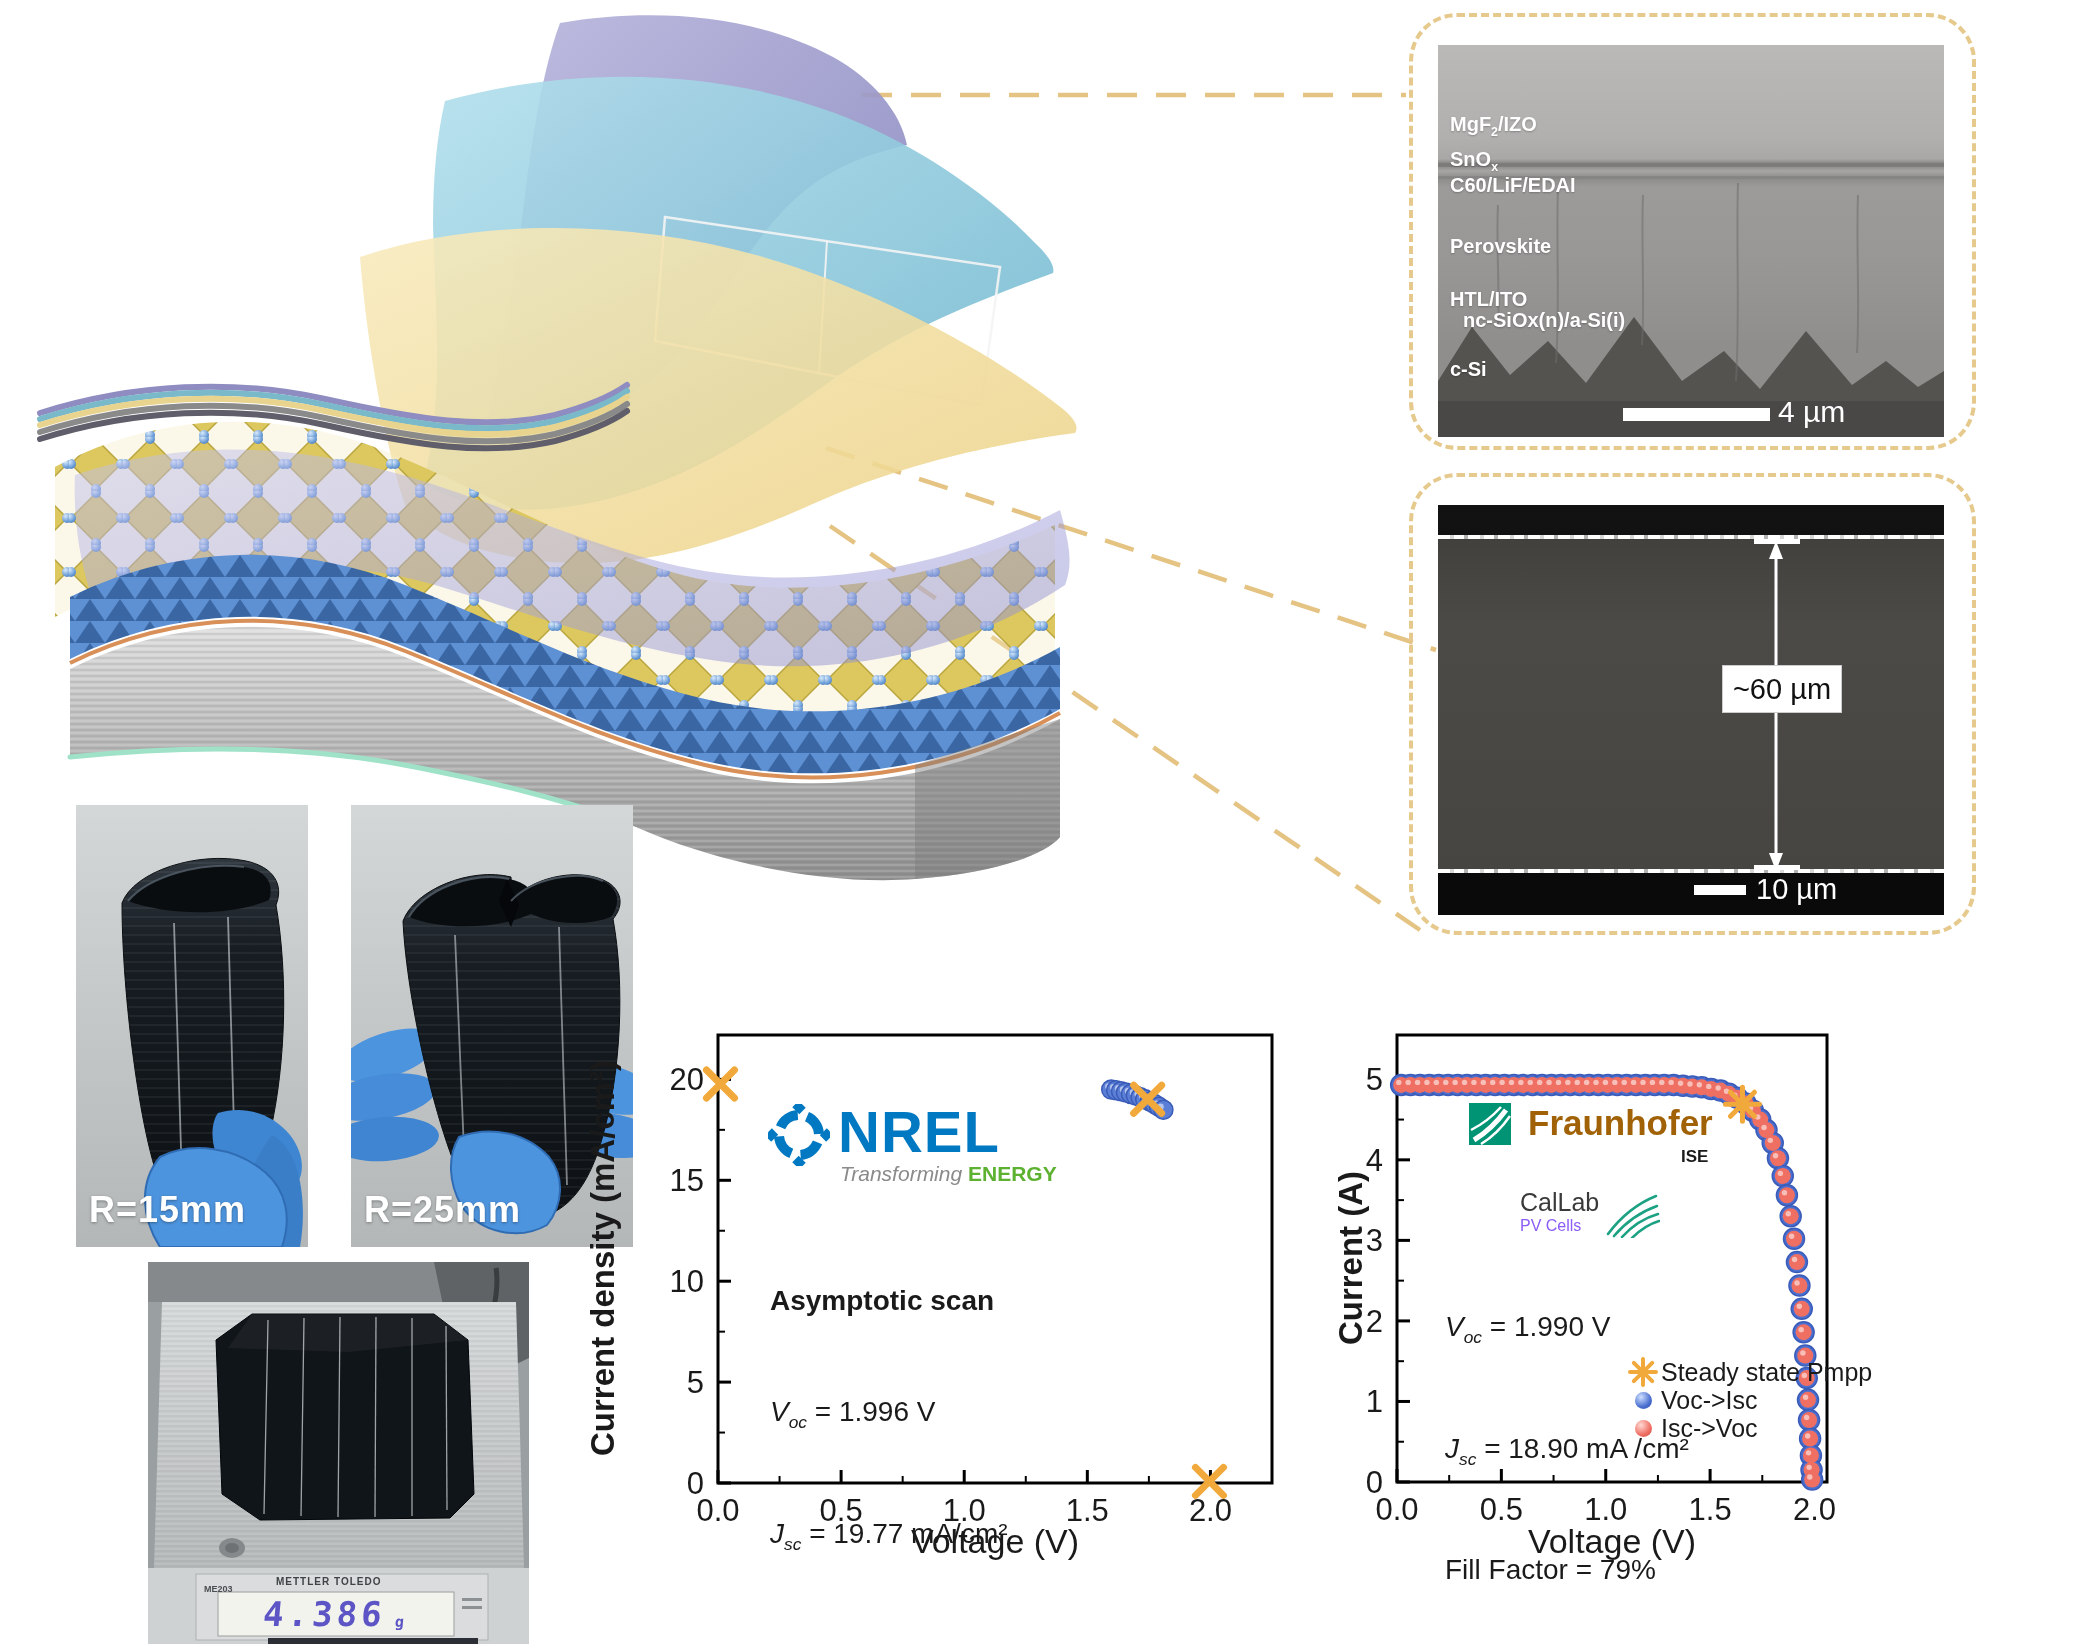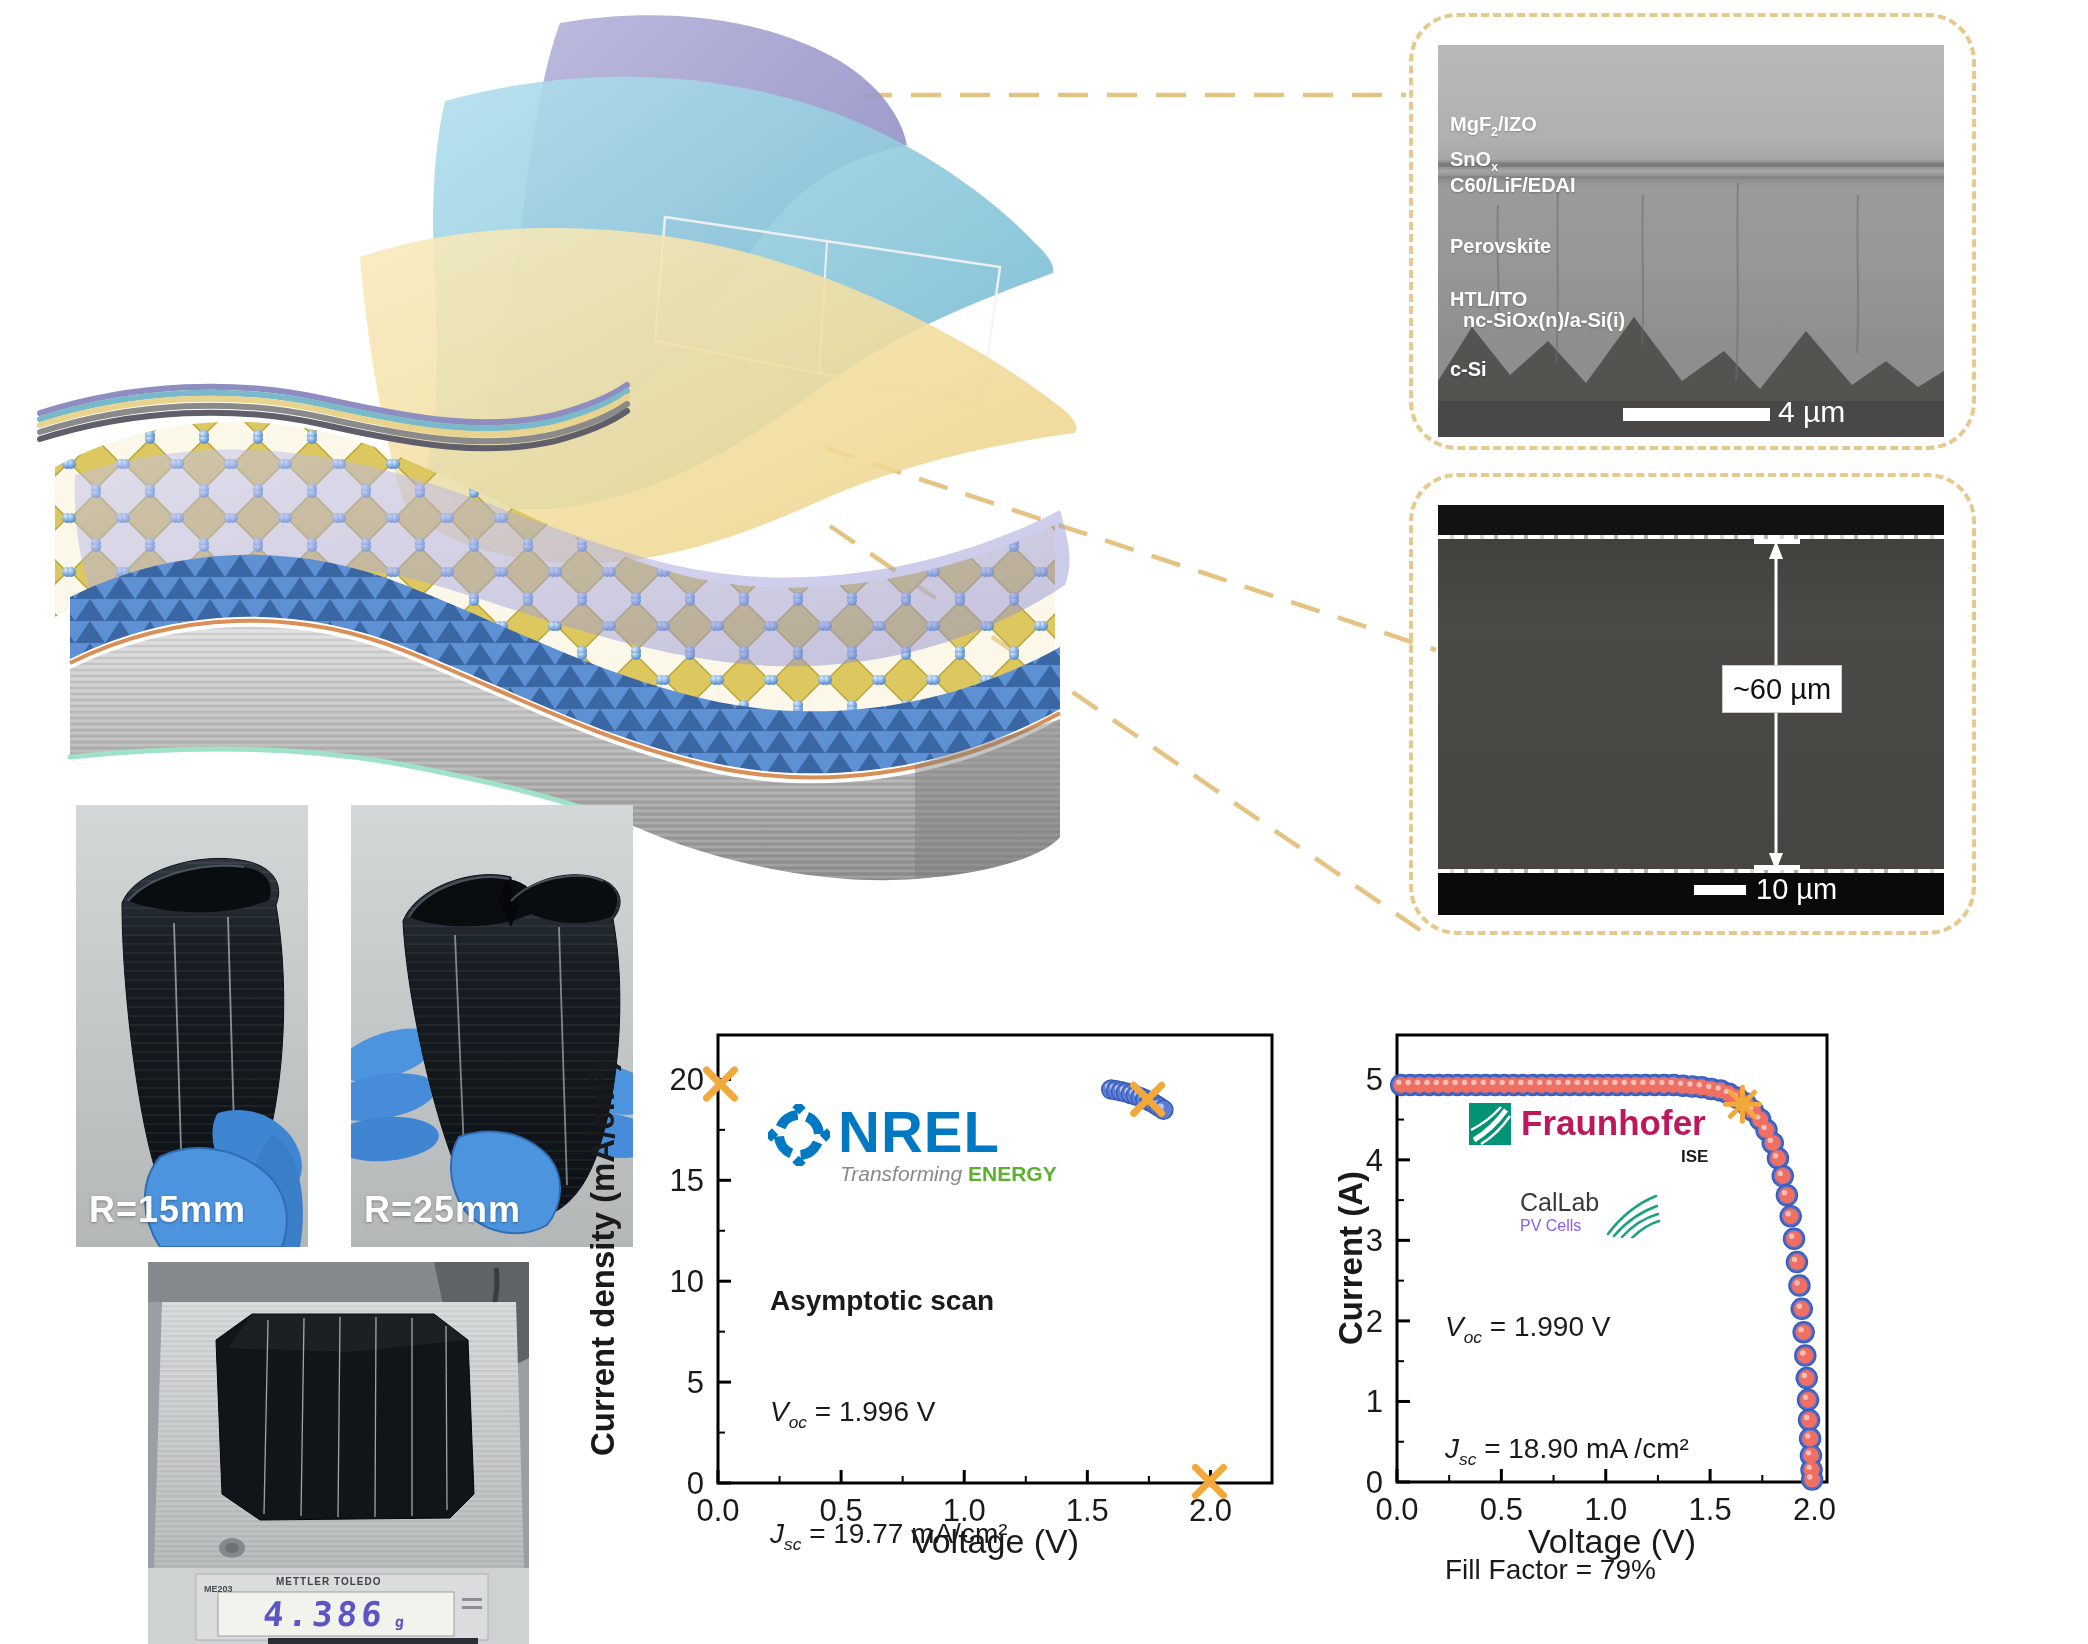--- a/index.html
+++ b/index.html
@@ -41,21 +41,21 @@
   .legend .row{display:flex;align-items:center;height:28px;}
   .legend .mk{width:36px;display:flex;justify-content:center;align-items:center;}
   .lg-dot{width:17px;height:17px;border-radius:50%;}
   .lg-dot.blue{background:radial-gradient(circle at 35% 30%,#cfe0ff,#4a6fd0 60%,#2c4fa8);}
   .lg-dot.red{background:radial-gradient(circle at 35% 30%,#ffd9d4,#ef6f63 60%,#c94b42);}
   
   .nrel-word{font-weight:bold;font-size:58px;color:#0079c2;letter-spacing:1px;}
   .nrel-tag{font-size:21px;}
   .nrel-tag .t1{font-style:italic;color:#8a8a8a;}
   .nrel-tag .t2{color:#5db130;font-weight:bold;}
-  .fh-word{font-weight:bold;font-size:35px;color:#be185d;}
+  .fh-word{font-weight:bold;font-size:35px;color:#a16207;margin-left:7px;}
   .fh-ise{font-weight:bold;font-size:17px;color:#1a1a1a;}
   .callab{font-size:25px;color:#3a3a3a;}
   .callab-sub{font-size:16px;color:#8b5cf6;}
   
   .bal-display{position:absolute;display:flex;align-items:center;justify-content:center;
                font-family:"DejaVu Sans Mono",monospace;font-weight:bold;color:#5d55c5;transform:skewX(-5deg);}
   .bal-brand{position:absolute;font-size:10px;font-weight:bold;color:#3f4346;letter-spacing:1px;}
   .bal-model{position:absolute;font-size:9px;font-weight:bold;color:#4a4e50;}
   .bal-unit{font-size:15px;margin-left:10px;align-self:flex-end;padding-bottom:5px;}
 </style>
@@ -655,15 +655,37 @@
       </svg>
     </div>
     <div class="stats" style="left:115px;top:214px;">
       <div><i>V</i><sub>oc</sub><span> = 1.990 V</span></div>
       <div><i>J</i><sub>sc</sub><span> = 18.90 mA /cm²</span></div>
       <div>Fill Factor = 79%</div>
       
       
       
     </div>
+    <div class="legend" style="left:295px;top:338px;">
+      <div class="row">
+        <span class="mk">
+            <svg width="30" height="30" viewBox="0 0 30 30">
+          <path d="M15,2 V28 M2,15 H28 M5.8,5.8 L24.2,24.2 M5.8,24.2 L24.2,5.8" stroke="#f2a93b" stroke-width="4" stroke-linecap="round"></path>
+            </svg>
+          </span>
+        <span>Steady state Pmpp</span>
+      </div>
+      <div class="row">
+        <span class="mk">
+            <span class="lg-dot blue"></span>
+          </span>
+        <span>Voc-&gt;Isc</span>
+      </div>
+      <div class="row">
+        <span class="mk">
+            <span class="lg-dot red"></span>
+          </span>
+        <span>Isc-&gt;Voc</span>
+      </div>
+    </div>
   </div>
 
 </div>
 
 </body></html>

